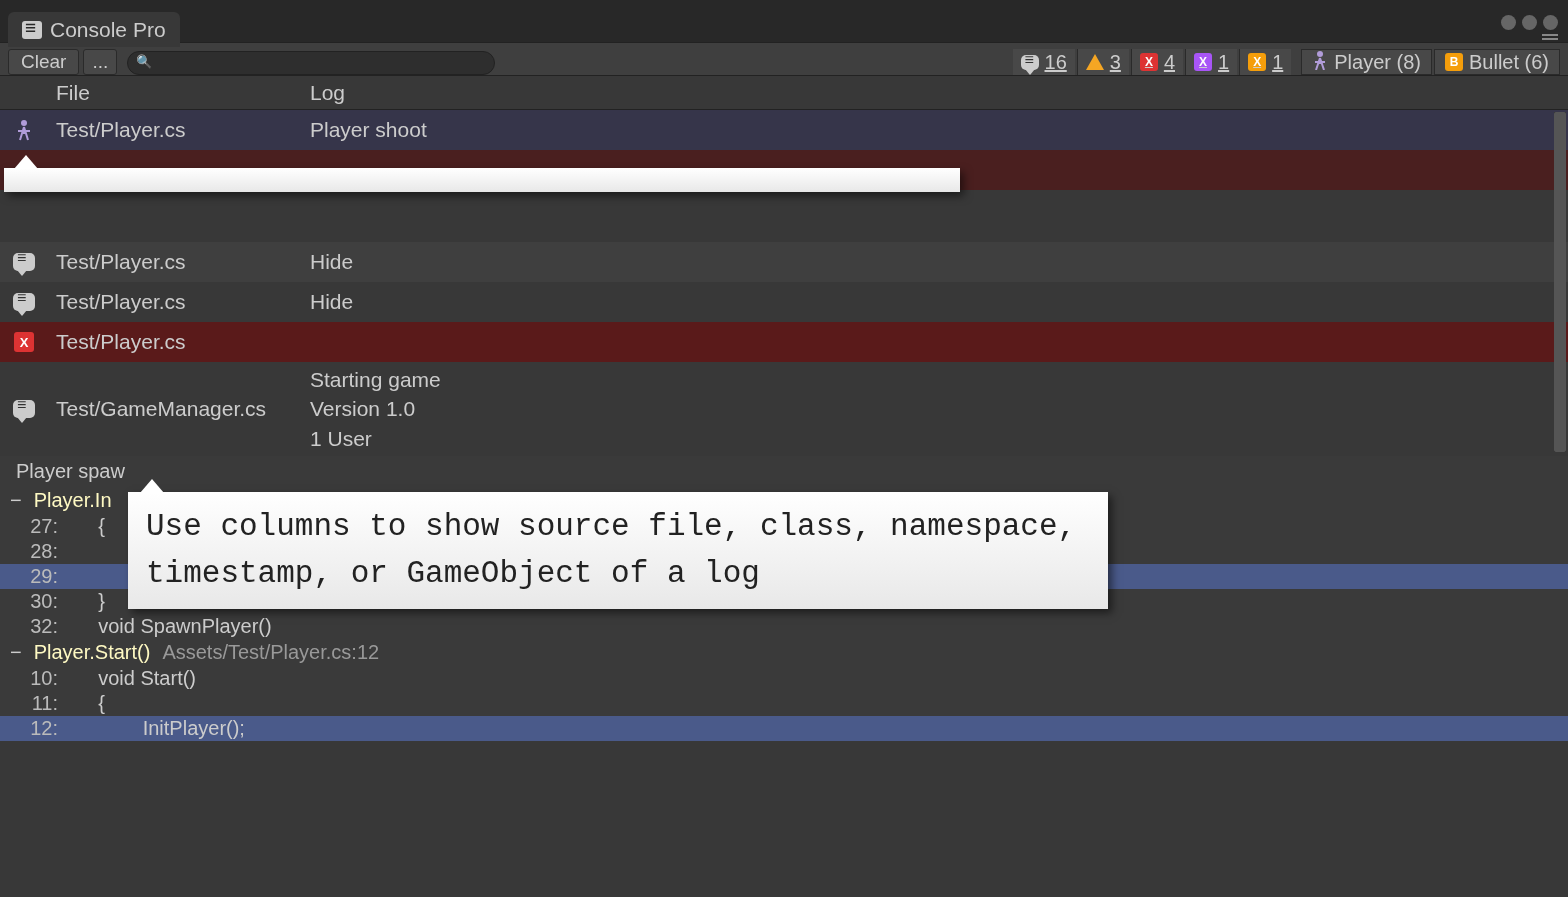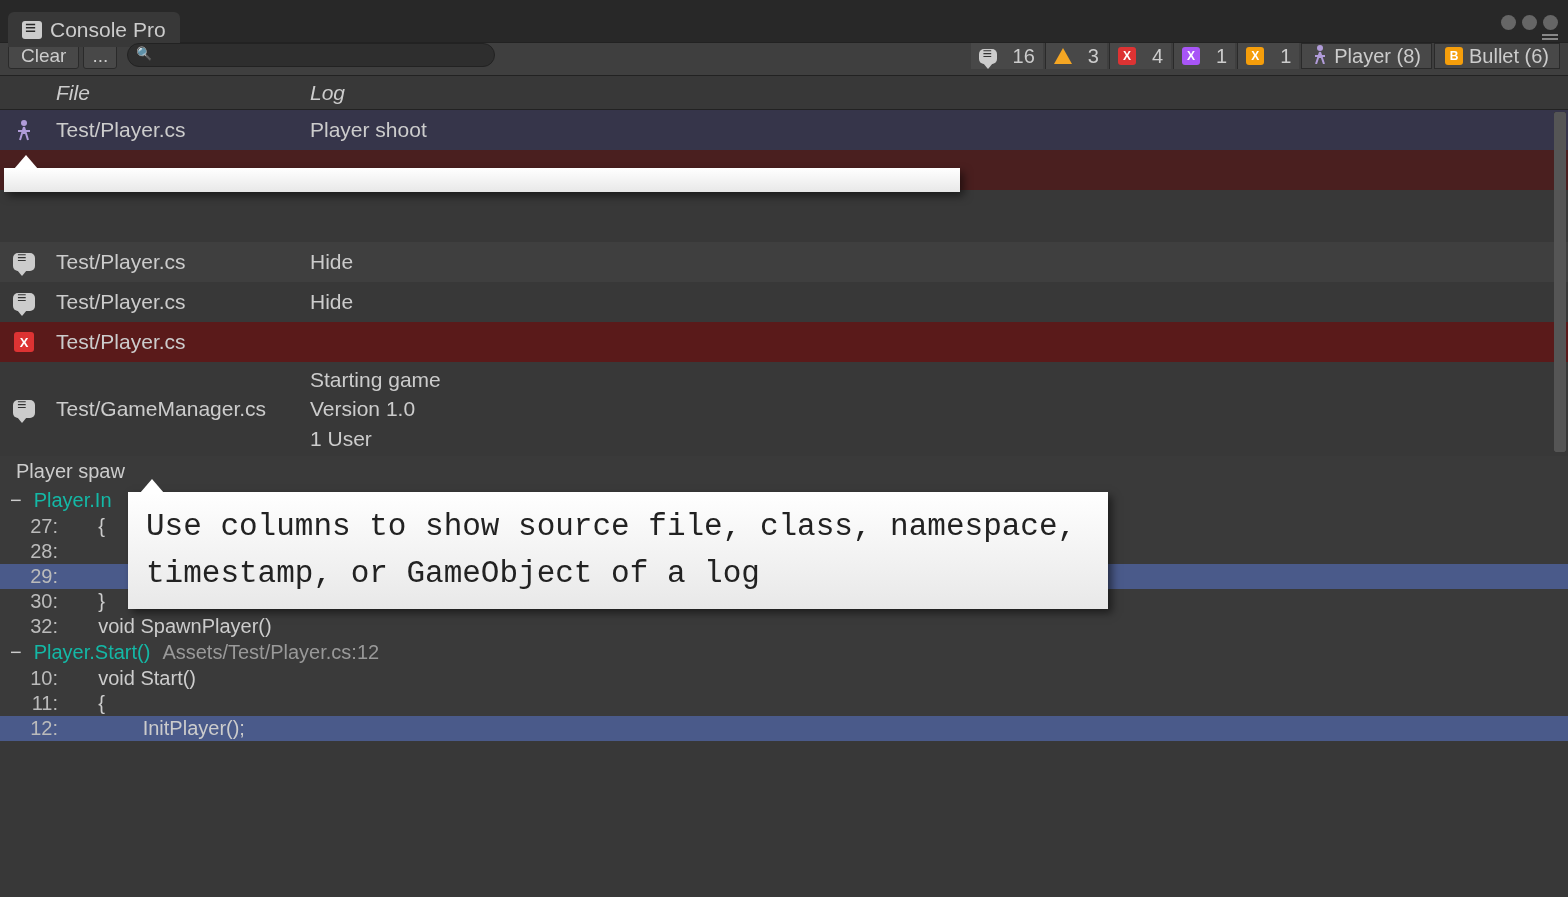--- a/index.html
+++ b/index.html
@@ -54,21 +54,21 @@
 }
 .dropdown-lines::before { content:""; display:block; border-top:2px solid #888; margin-bottom:2px;}
 .dropdown-lines::after { content:""; display:block; border-top:2px solid #888;}
 
 .toolbar {
   height: 34px;
   background: #3f3f3f;
   border-top: 1px solid #222;
   border-bottom: 1px solid #222;
   display: flex;
-  align-items: flex-start;
+  align-items: flex-end;
   padding: 0 8px;
   gap: 4px;
 }
 .btn {
   background: #484848;
   border: 1px solid #2a2a2a;
   color: #ccc;
   padding: 2px 12px;
   font-size: 19px;
   border-radius: 3px;
@@ -87,27 +87,28 @@
   position:relative;
 }
 .search::before{
   content:"🔍"; position:absolute; left:8px; top:2px; font-size:13px; color:#888;
 }
 .spacer{flex:1;}
 .filterbar {
   display:flex; align-items:center; gap:2px;
 }
 .filter-item {
-  display:flex; align-items:center; gap:16px;
+  display:flex; align-items:center; gap:6px;
   padding: 1px 8px;
   font-size: 20px;
   color:#ccc;
   border-left:1px solid #2a2a2a;
   height:26px;
   background:#484848;
+  text-decoration:underline;
 }
 .filter-item:first-child{border-left:none;}
 .filter-badge{
   padding: 1px 10px;
   background:#484848;
   border:1px solid #2a2a2a;
   display:flex; align-items:center; gap:6px;
   font-size:20px; height:26px;
 }
 .ic {
@@ -123,21 +124,20 @@
 .ic-exc2{ background:#f59e0b;}
 .ic-exc2::before{content:"X"; font-size:12px;}
 .ic-bullet{ background:#f59e0b; width:18px;height:18px;border-radius:3px;}
 .ic-bullet::before{content:"B"; font-size:12px;}
 
 .columns-header{
   height:34px; background:#383838;
   display:flex; align-items:center;
   font-size:21px; color:#ccc;
   border-bottom:1px solid #222;
-  font-style:italic;
 }
 .col-icon{width:48px;}
 .col-file{width:258px; padding-left:8px;}
 .col-log{flex:1; padding-left:4px;}
 
 .log-rows{}
 .log-row{
   display:flex; align-items:center;
   min-height:40px;
   font-size:21px;
@@ -187,21 +187,21 @@
   background:#3a3a3a;
   font-size:20px;
 }
 .detail-title{ padding:4px 16px; color:#ccc;}
 .stack-block{}
 .stack-header{
   display:flex; gap:12px; padding:2px 10px;
   align-items:center;
 }
 .stack-header .minus{ color:#ccc; font-size:20px;}
-.stack-fn{ color:#14b8a6; font-weight:500;}
+.stack-fn{ color:#fef9c3; font-weight:500;}
 .stack-path{ color:#999;}
 .code-line{
   display:flex; padding:1px 16px;
   font-size:20px; color:#ccc;
 }
 .code-ln{ width:60px; text-align:right; padding-right:18px; color:#bbb;}
 .code-txt{ white-space:pre;}
 .code-line.hl{ background:#4a5a8a; }
 
 .scrollbar{
@@ -247,21 +247,21 @@
       <span>4</span>
     </div>
     <div class="filter-item">
       <span class="ic ic-exc"></span>
       <span>1</span>
     </div>
     <div class="filter-item">
       <span class="ic ic-exc2"></span>
       <span>1</span>
     </div>
-    <div class="filter-badge" style="margin-left:0">
+    <div class="filter-badge" style="margin-left:8px">
       <span class="person-icon">
         <svg width="16" height="20" viewBox="0 0 16 20">
             <circle cx="8" cy="4" r="3" fill="#b19cd9"></circle>
             <path d="M8 8 L4 20 M8 8 L12 20 M3 12 L13 12 M8 8 L8 14" stroke="#b19cd9" stroke-width="2" fill="none"></path>
           </svg>
       </span>
       <span>Player (8)</span>
     </div>
     <div class="filter-badge">
       <span class="ic ic-bullet"></span>

